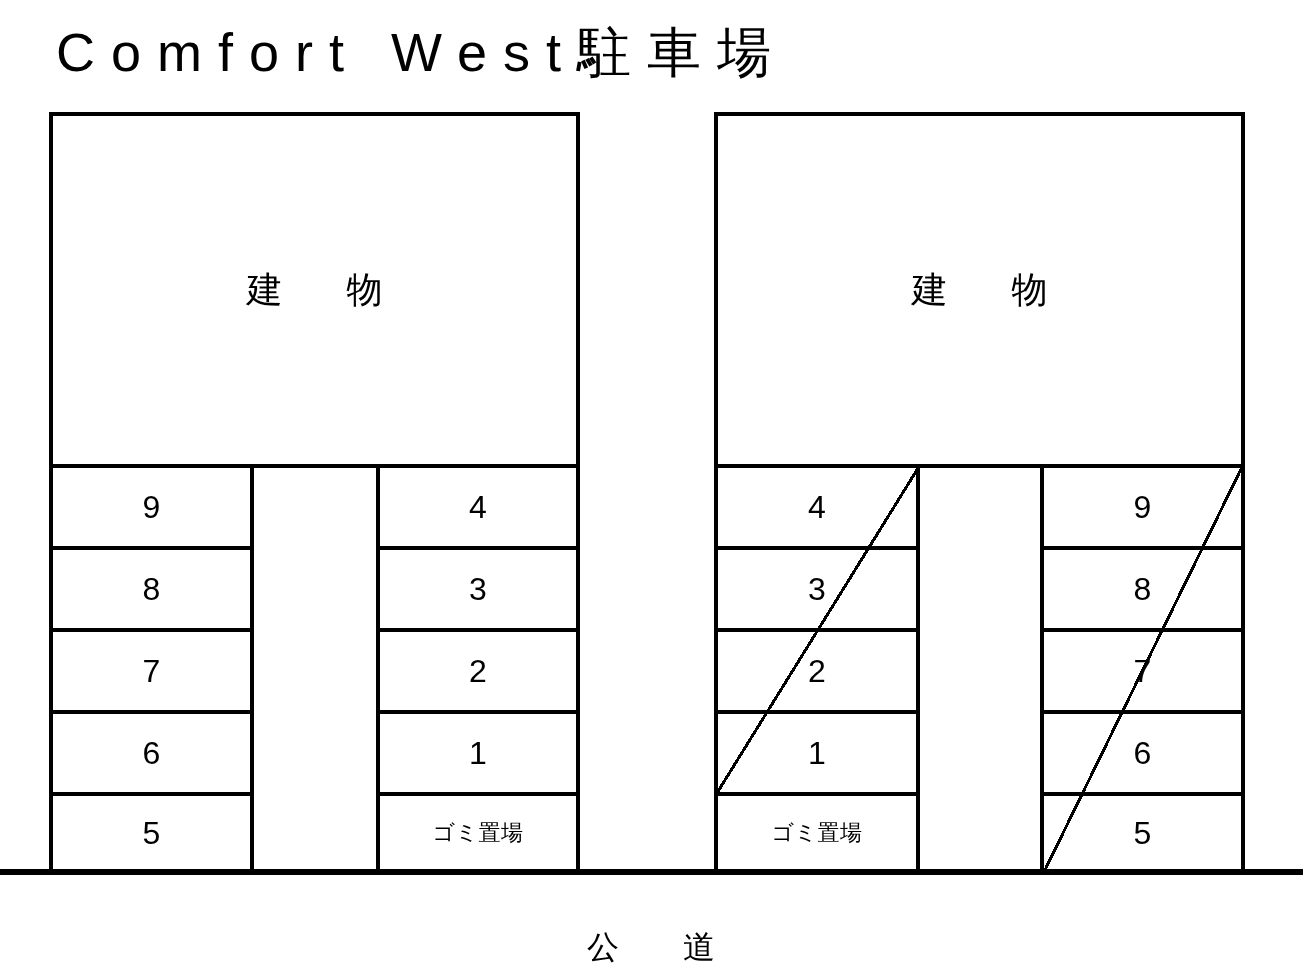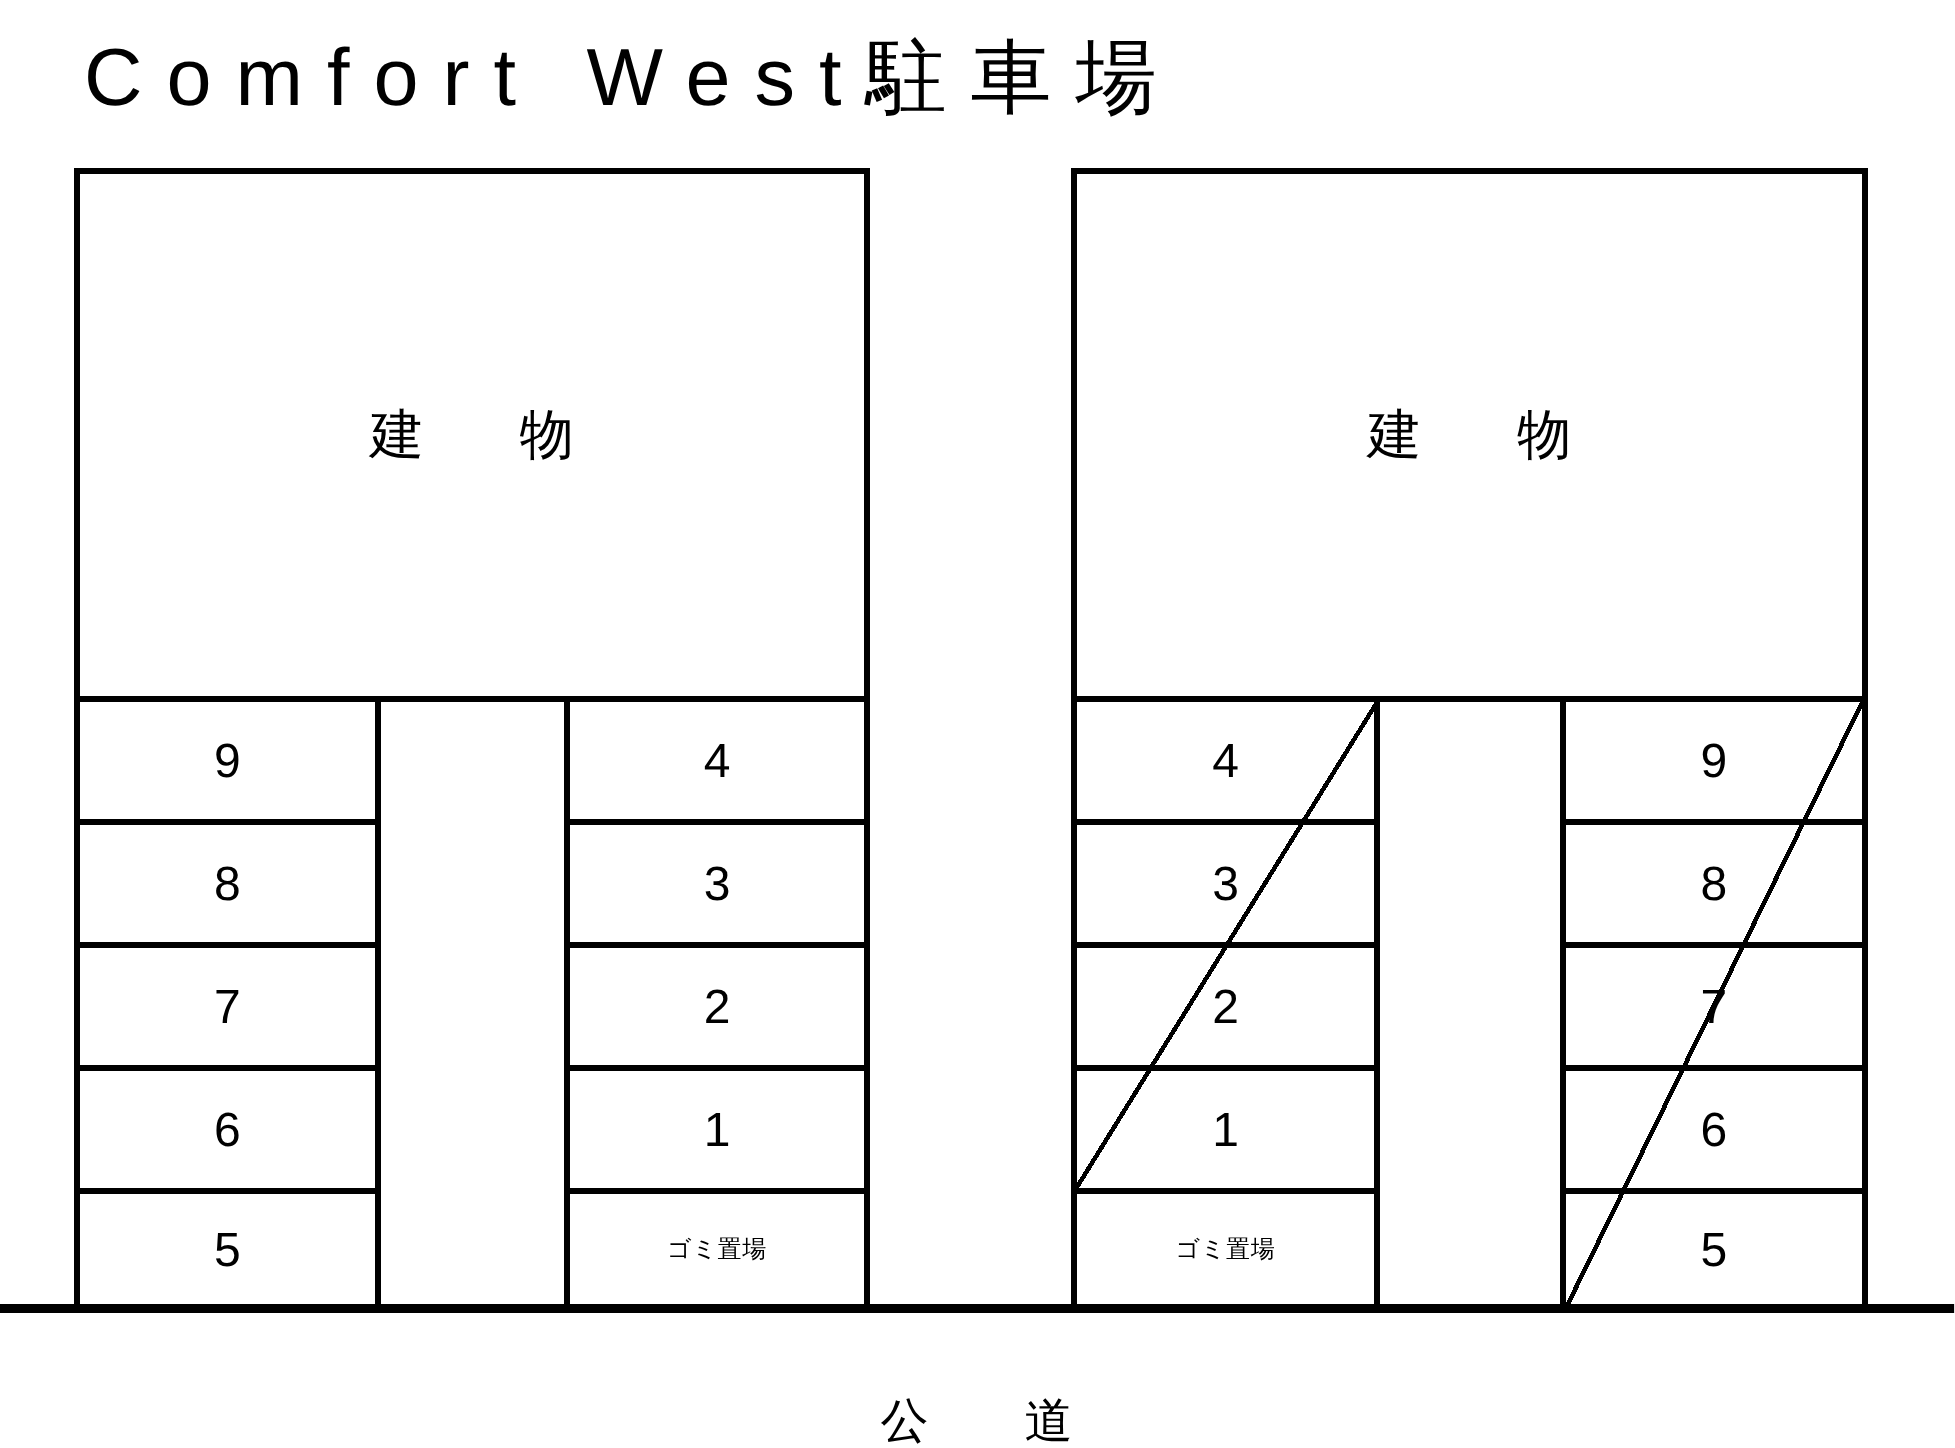--- a/index.html
+++ b/index.html
@@ -47,21 +47,21 @@
   }
   .bldg-label {
     font-size: 36px;
     letter-spacing: 14px;
     text-indent: 14px;
   }
   .stall-label {
     font-size: 32px;
   }
   .trash-label {
-    font-size: 16px;
+    font-size: 22px;
     letter-spacing: 0.5px;
   }
   .road-label {
     font-size: 32px;
     letter-spacing: 16px;
     text-indent: 16px;
   }
 </style>
 </head>
 <body>

